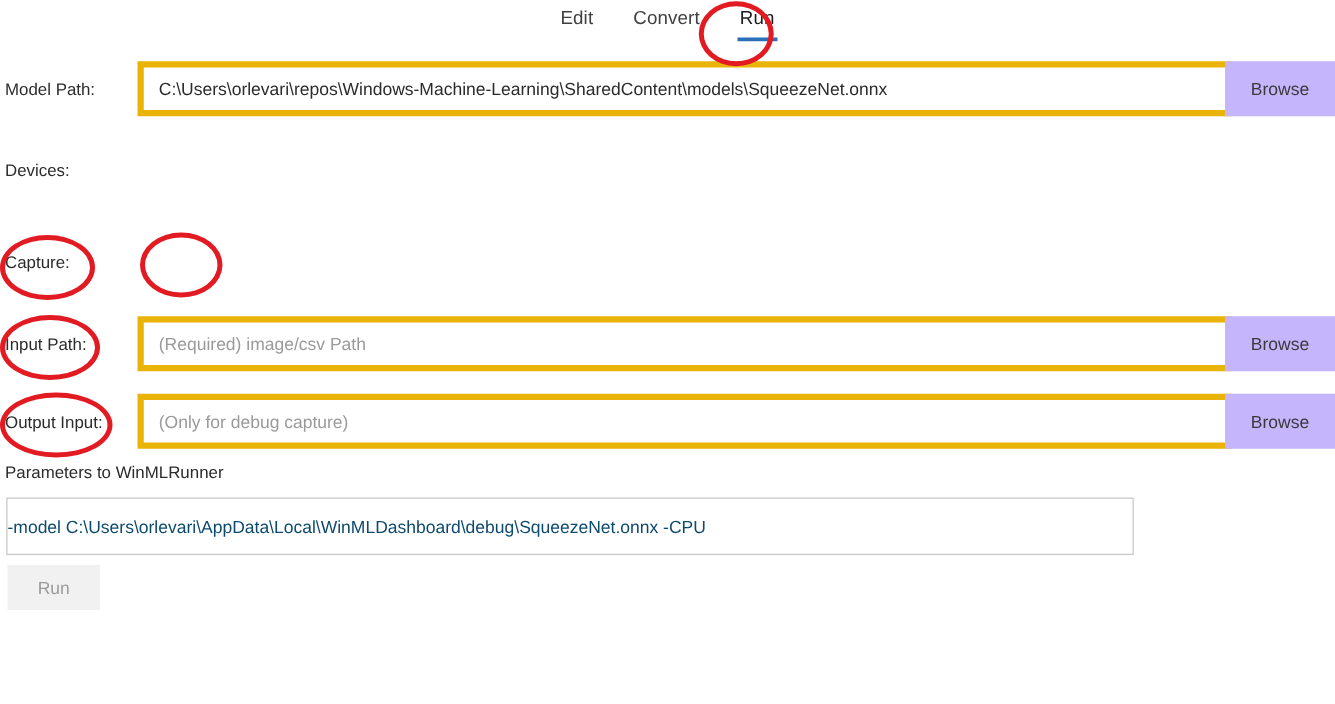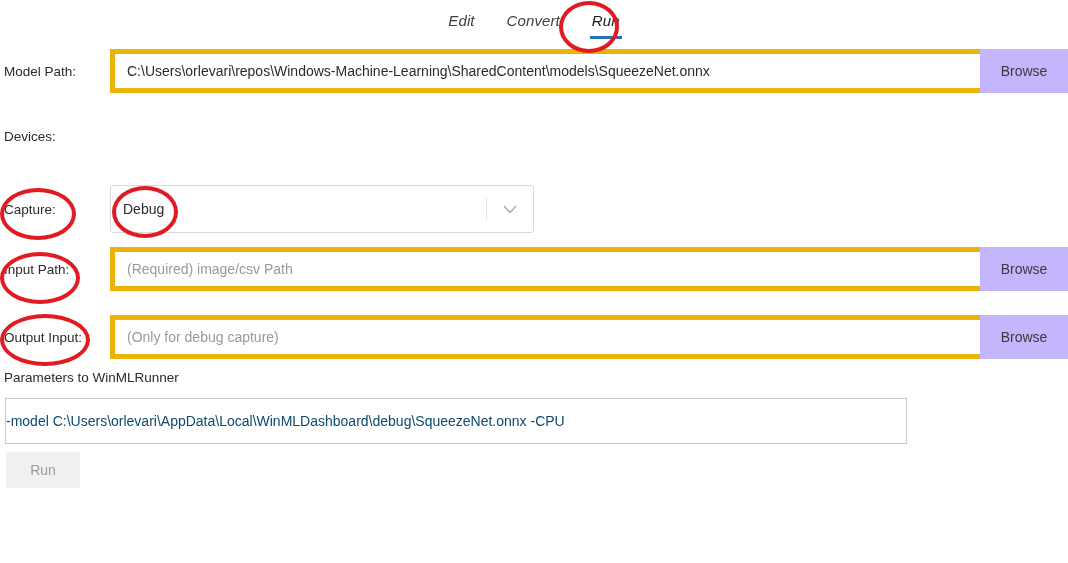--- a/index.html
+++ b/index.html
@@ -18,23 +18,22 @@
 
   
   .tabbar {
     position: absolute;
     left: 0;
     top: 0;
     width: 1068px;
     height: 44px;
     display: flex;
     justify-content: center;
-    align-items: center;
+    align-items: flex-start;
     gap: 0px;
-    font-style: italic;
   }
   .tab {
     position: relative;
     font-size: 15px;
     color: #404040;
     padding: 6px 16px 10px 16px;
     cursor: pointer;
     letter-spacing: .1px;
   }
   .tab.active {
@@ -201,32 +200,23 @@
   <div class="field" style="position:absolute;left:110px;width:875px;">C:\Users\orlevari\repos\Windows-Machine-Learning\SharedContent\models\SqueezeNet.onnx</div>
   <div class="browse" style="position:absolute;left:980px;">Browse</div>
 </div>
 
 <div class="row" style="top:112px;height:48px;">
   <div class="lbl" style="position:absolute;left:4px;">Devices:</div>
 </div>
 
 <div class="row" style="top:185px;height:48px;">
   <div class="lbl" style="position:absolute;left:4px;">Capture:</div>
-  <div class="combo" style="position:absolute;left:110px;">
-    <span>Debug</span>
-    <span class="combo-sep"></span>
-    <span class="chev">
-      <svg width="14" height="9" viewBox="0 0 14 9" aria-hidden="true">
-        <path d="M1 1 L7 7.5 L13 1" fill="none" stroke="#a8a8a8" stroke-width="1.4"></path>
-      </svg>
-    </span>
-  </div>
-</div>
-
-<div class="row" style="top:253px;height:32px;">
+</div>
+
+<div class="row" style="top:253px;height:44px;">
   <div class="lbl" style="position:absolute;left:4px;">Input Path:</div>
   <div class="field placeholder" style="position:absolute;left:110px;width:875px;">(Required) image/csv Path</div>
   <div class="browse" style="position:absolute;left:980px;">Browse</div>
 </div>
 
 <div class="row" style="top:315px;height:44px;">
   <div class="lbl" style="position:absolute;left:4px;">Output Input:</div>
   <div class="field placeholder" style="position:absolute;left:110px;width:875px;">(Only for debug capture)</div>
   <div class="browse" style="position:absolute;left:980px;">Browse</div>
 </div>

